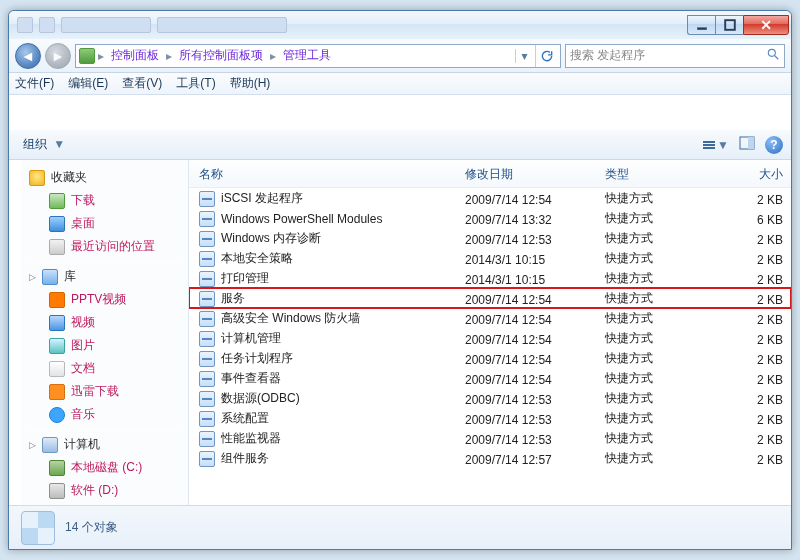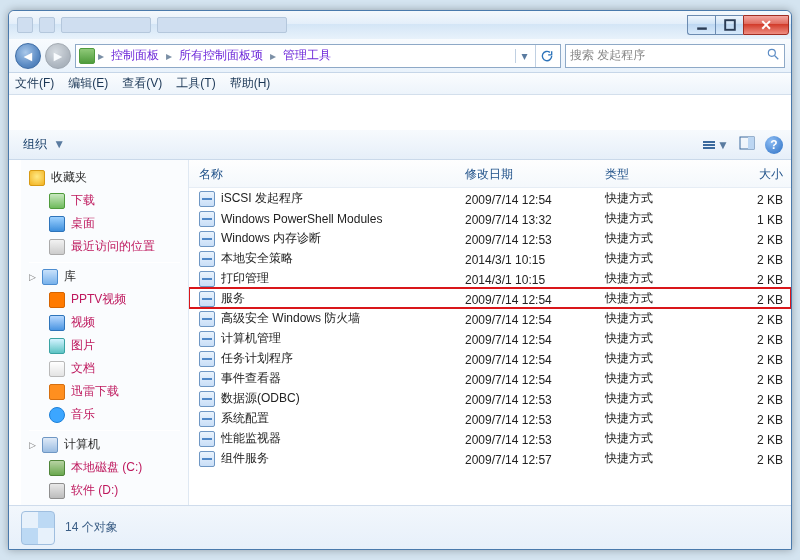--- a/index.html
+++ b/index.html
@@ -249,21 +249,21 @@
             <div class="col-type">快捷方式</div>
             <div class="col-size">2 KB</div>
           </div>
           <div class="row">
             <div class="fname">
               <span class="fic"></span>
               <span>Windows PowerShell Modules</span>
             </div>
             <div class="col-date">2009/7/14 13:32</div>
             <div class="col-type">快捷方式</div>
-            <div class="col-size">1 KB</div>
+            <div class="col-size">6 KB</div>
           </div>
           <div class="row">
             <div class="fname">
               <span class="fic"></span>
               <span>Windows 内存诊断</span>
             </div>
             <div class="col-date">2009/7/14 12:53</div>
             <div class="col-type">快捷方式</div>
             <div class="col-size">2 KB</div>
           </div>

